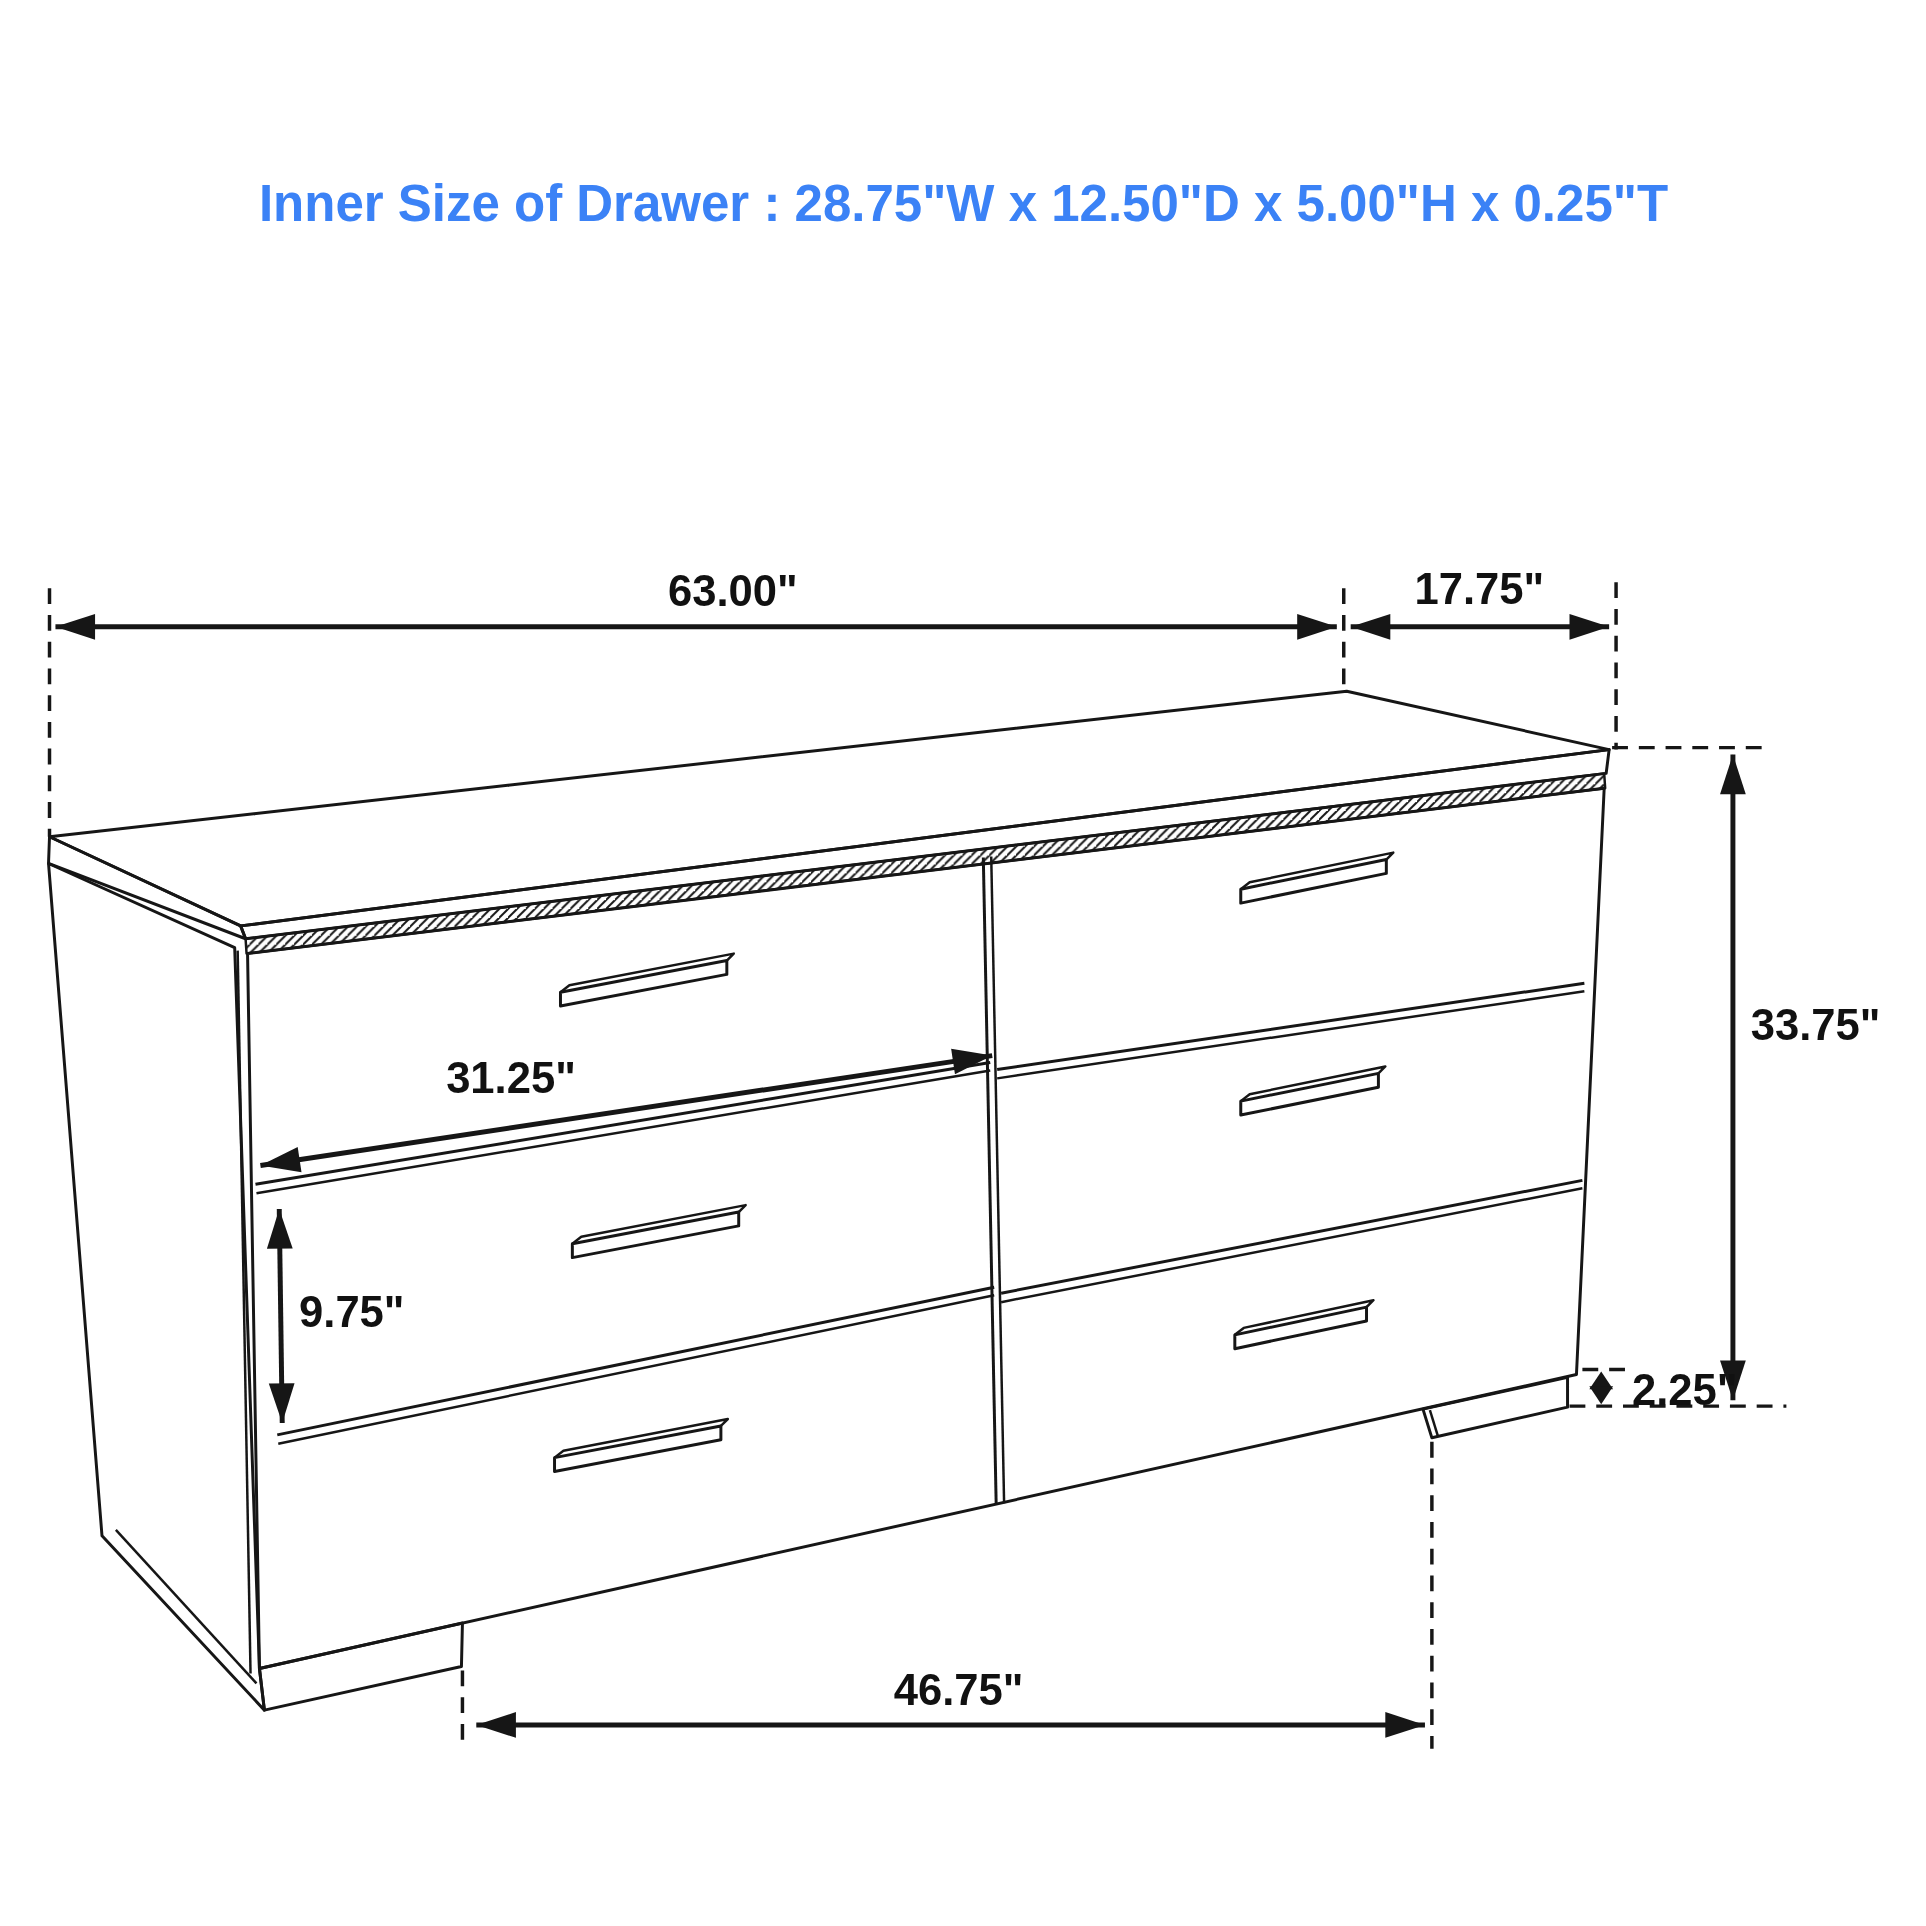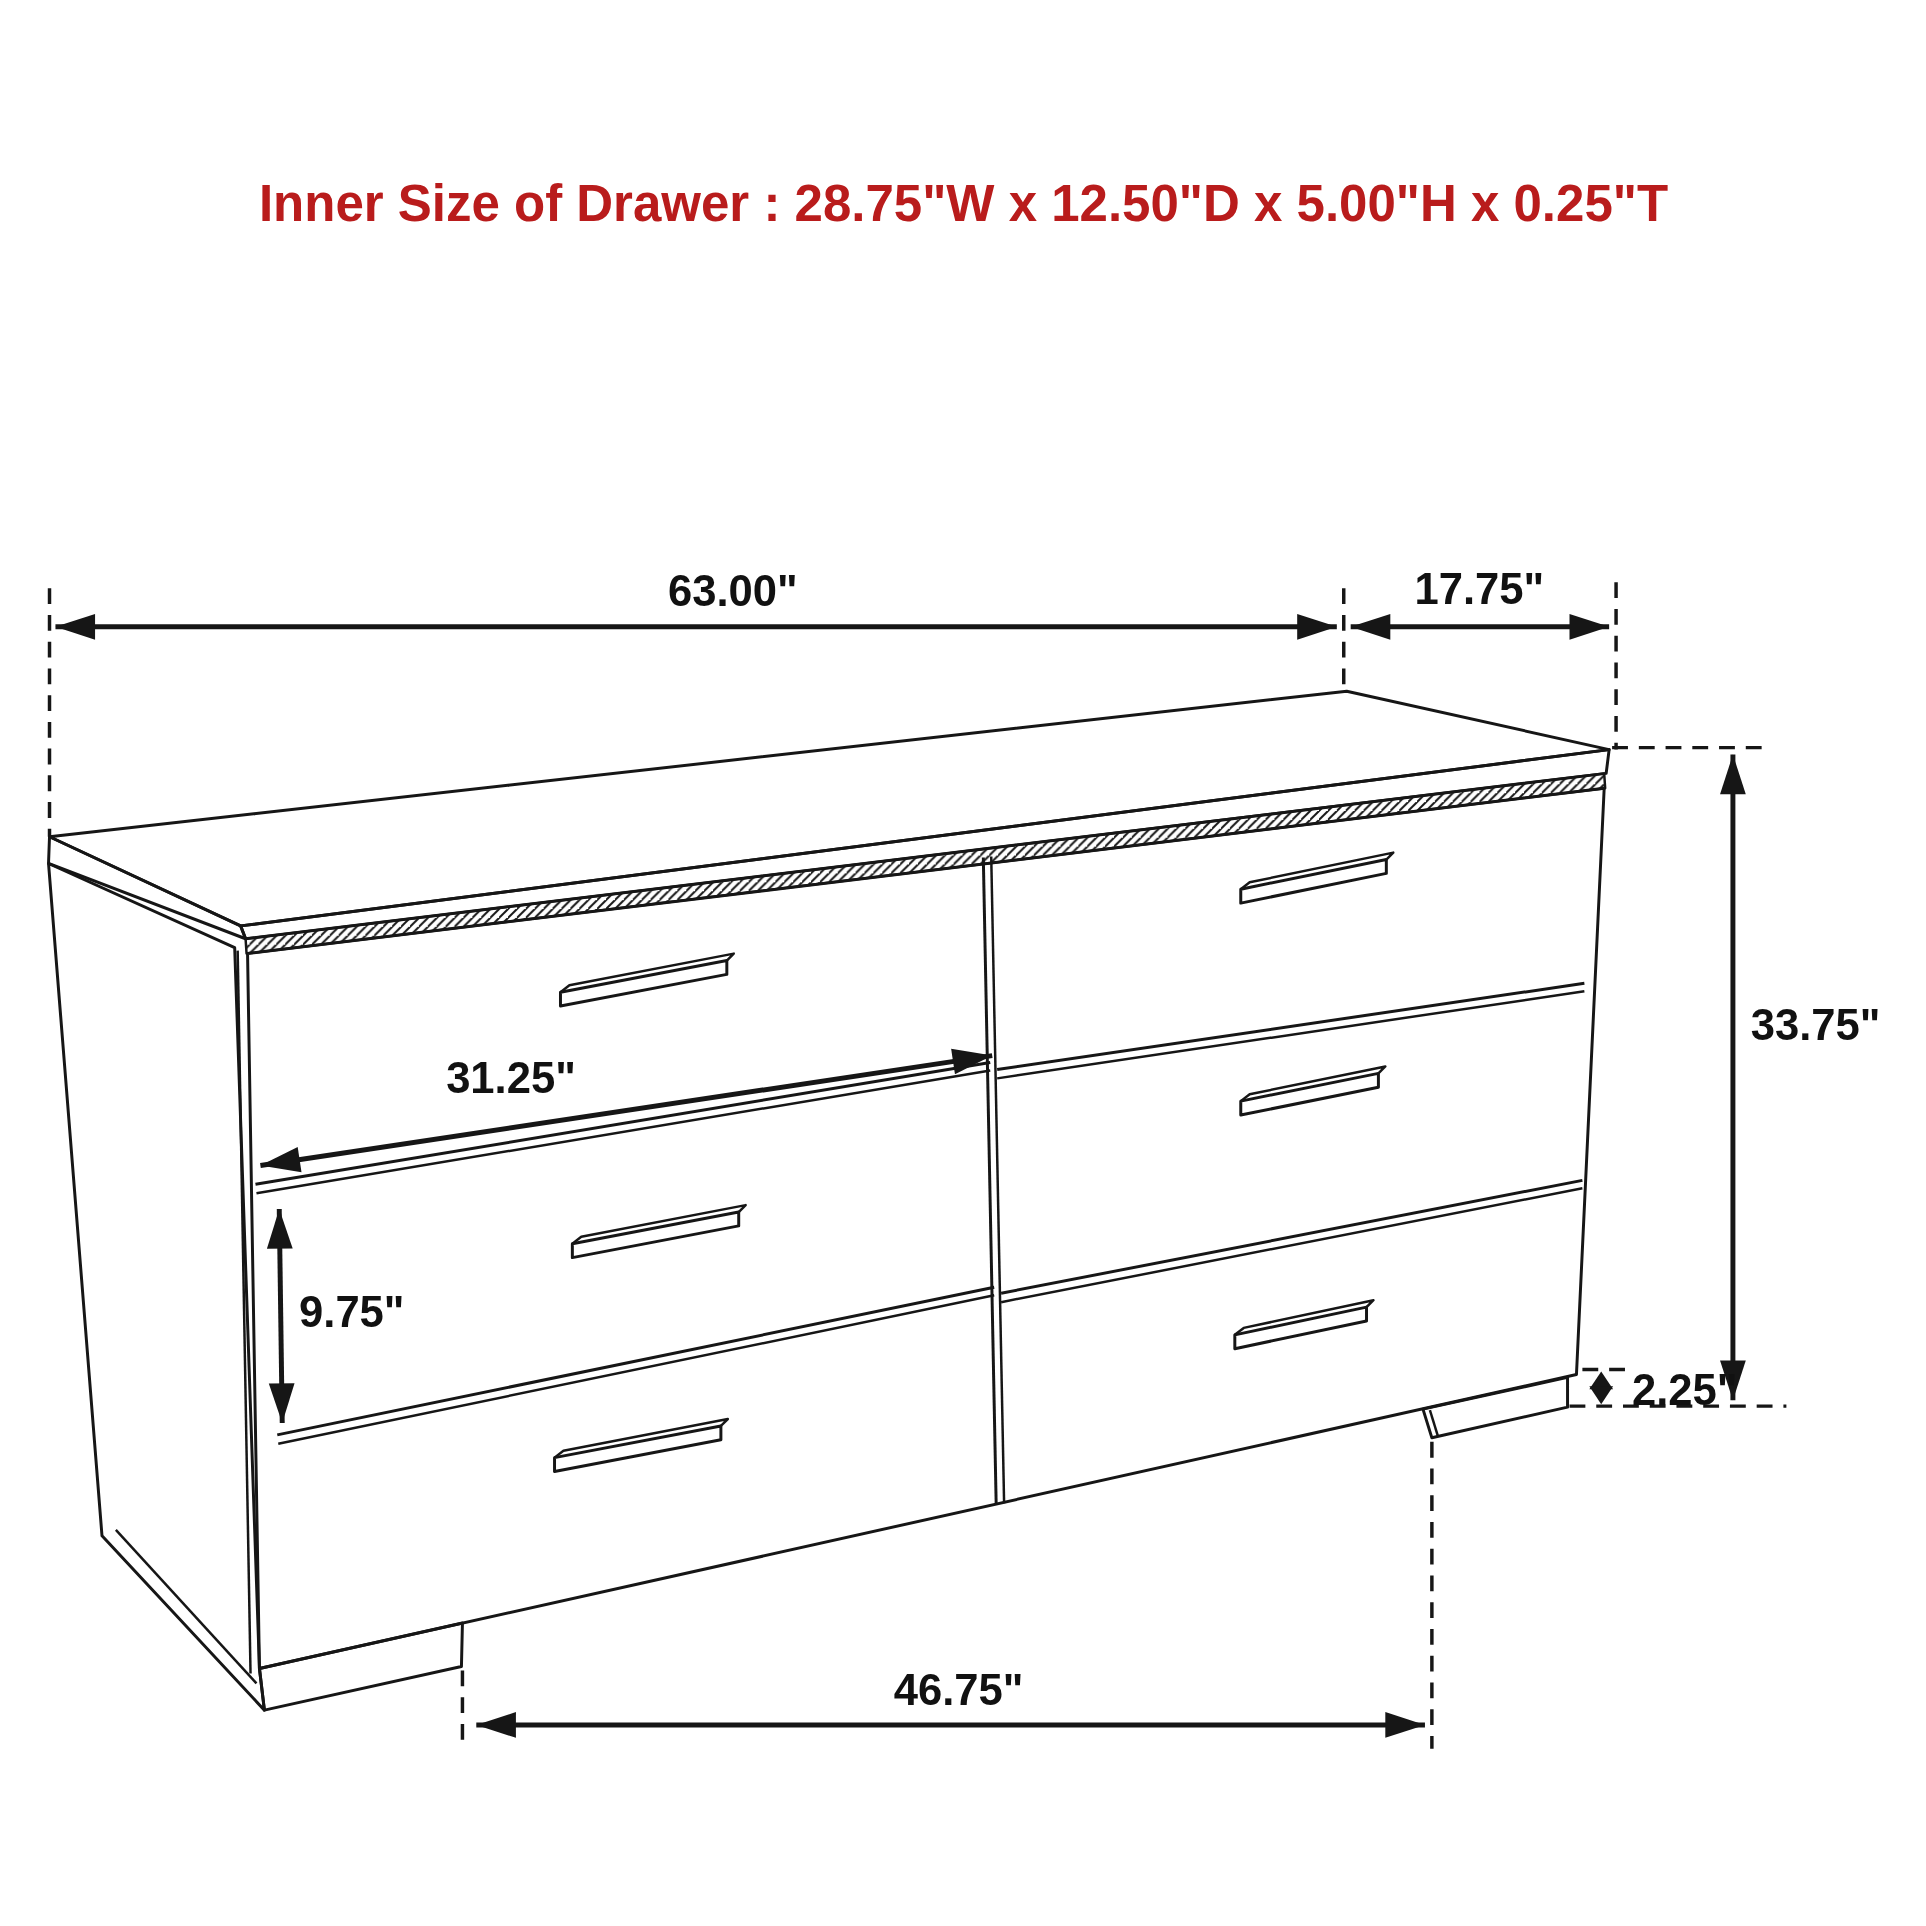--- a/index.html
+++ b/index.html
@@ -1,20 +1,20 @@
 <!DOCTYPE html>
 <html><head>
 <meta charset="utf-8">
 <style>
   html,body{margin:0;padding:0;background:#ffffff;}
   body{width:1927px;height:1927px;font-family:"Liberation Sans",sans-serif;}
   .page{position:relative;width:1927px;height:1927px;background:#ffffff;overflow:hidden;}
   .title{
     position:absolute;top:174px;left:0;width:100%;
-    text-align:center;font-size:51px;font-weight:bold;color:#b91c1c;
+    text-align:center;font-size:51px;font-weight:bold;color:#3b82f6;
     letter-spacing:0px;
   }
   svg{position:absolute;top:0;left:0;}
   .outline{fill:none;stroke:#161616;stroke-width:3;stroke-linejoin:round;}
   .thin{fill:none;stroke:#161616;stroke-width:2.5;stroke-linejoin:round;}
   .dim{fill:none;stroke:#161616;stroke-width:5;}
   .dash{fill:none;stroke:#161616;stroke-width:3.5;stroke-dasharray:16 11;}
   .dimlabel{font-family:"Liberation Sans",sans-serif;font-size:44px;font-weight:bold;fill:#111;}
   .solid{fill:#161616;stroke:none;}
 </style>

